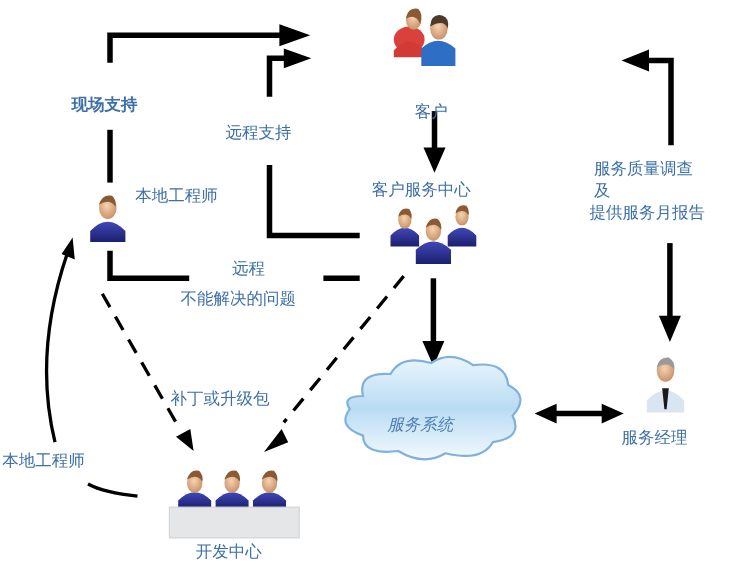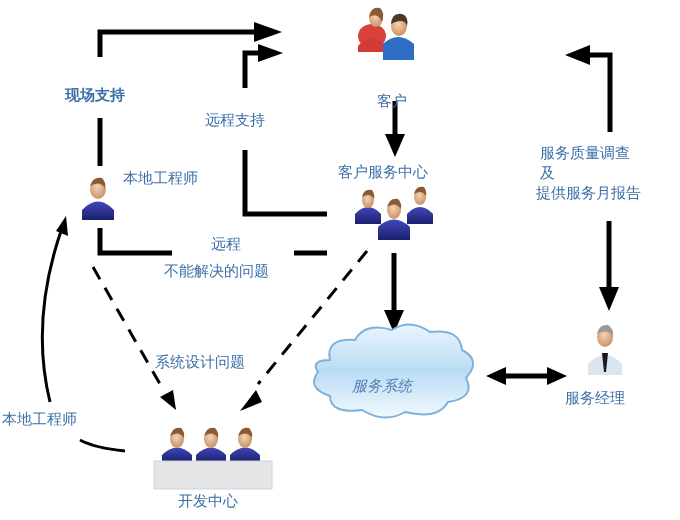--- a/index.html
+++ b/index.html
@@ -131,18 +131,18 @@
 <div class="lbl" style="left:338px;top:163px;">客户服务中心</div>
 <div class="lbl" style="left:123px;top:169px;">本地工程师</div>
 <div class="lbl" style="left:178px;top:492px;">开发中心</div>
 <div class="lbl" style="left:352px;top:377px;color:#4f7db5;font-style:italic;">服务系统</div>
 <div class="lbl" style="left:565px;top:389px;">服务经理</div>
 
 <div class="lbl" style="left:65px;top:86px;font-weight:bold;">现场支持</div>
 <div class="lbl" style="left:205px;top:111px;">远程支持</div>
 <div class="lbl" style="left:211px;top:235px;">远程</div>
 <div class="lbl" style="left:164px;top:262px;">不能解决的问题</div>
-<div class="lbl" style="left:155px;top:353px;">系统设计问题</div>
+<div class="lbl" style="left:155px;top:353px;">补丁或升级包</div>
 <div class="lbl" style="left:2px;top:410px;">本地工程师</div>
 
 <div class="lbl center" style="left:540px;top:144px;width:140px;">服务质量调查</div>
 <div class="lbl center" style="left:540px;top:164px;width:140px;">及</div>
 <div class="lbl center" style="left:536px;top:184px;width:148px;">提供服务月报告</div>
 
 </body></html>

